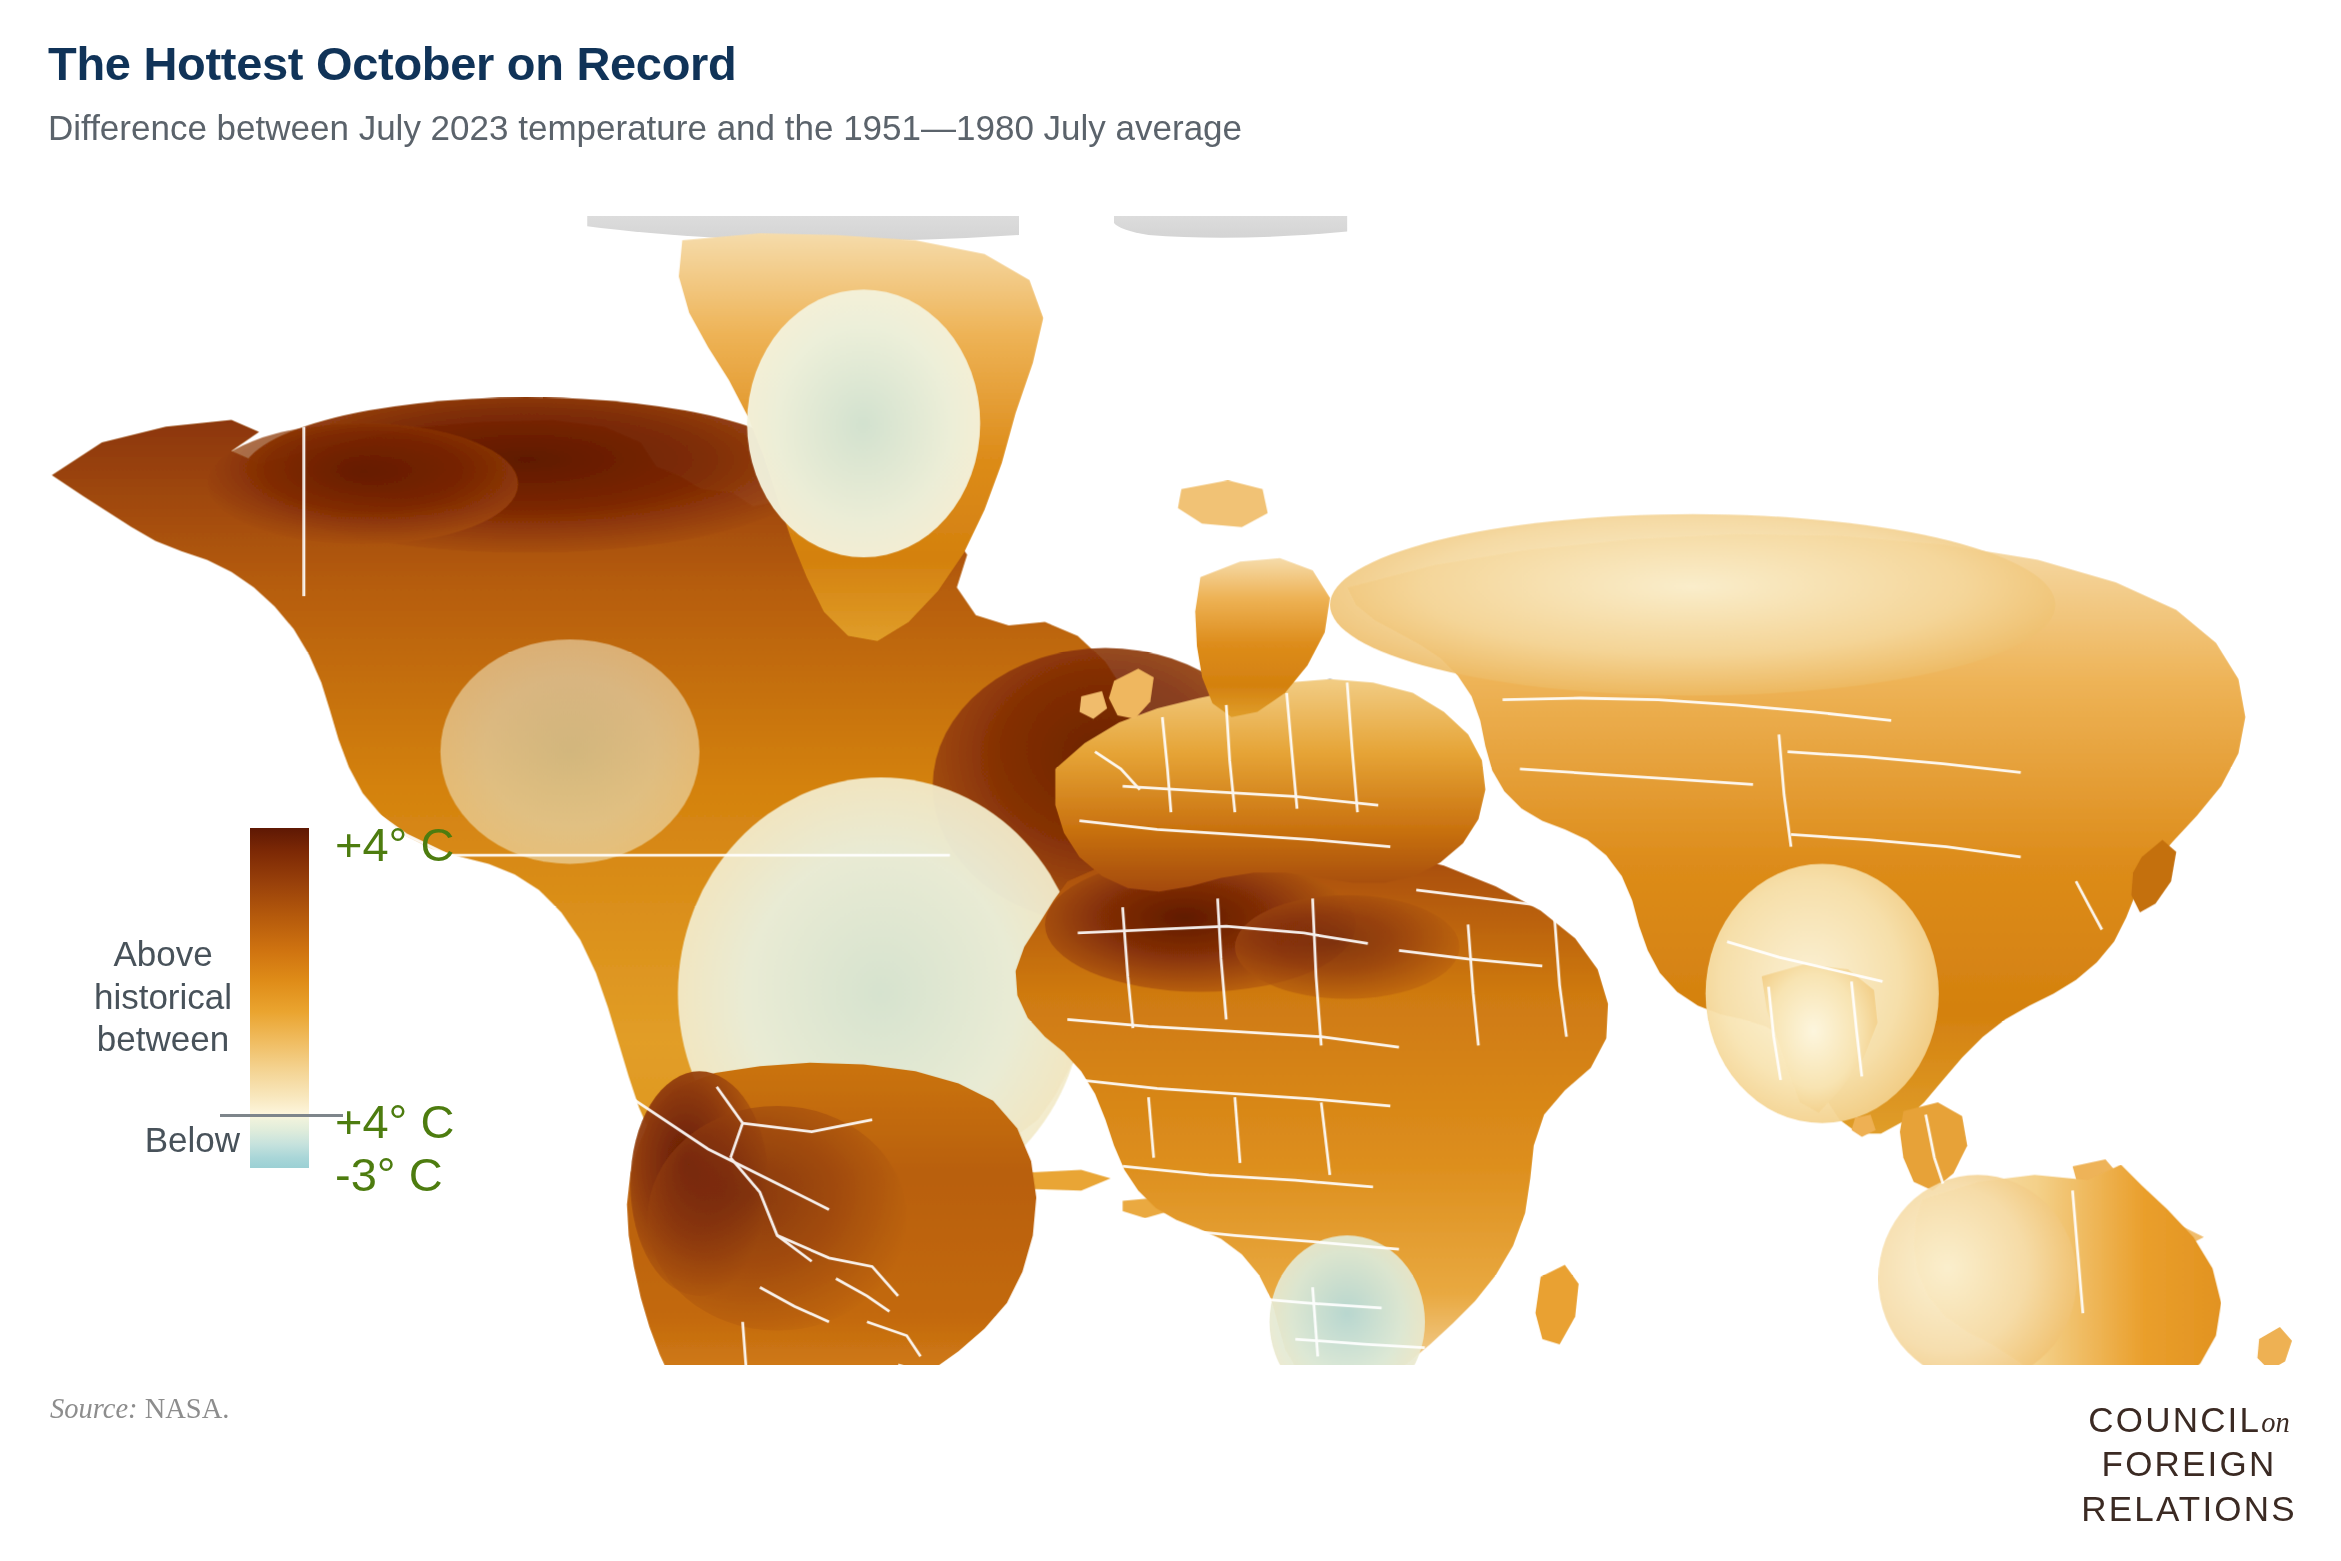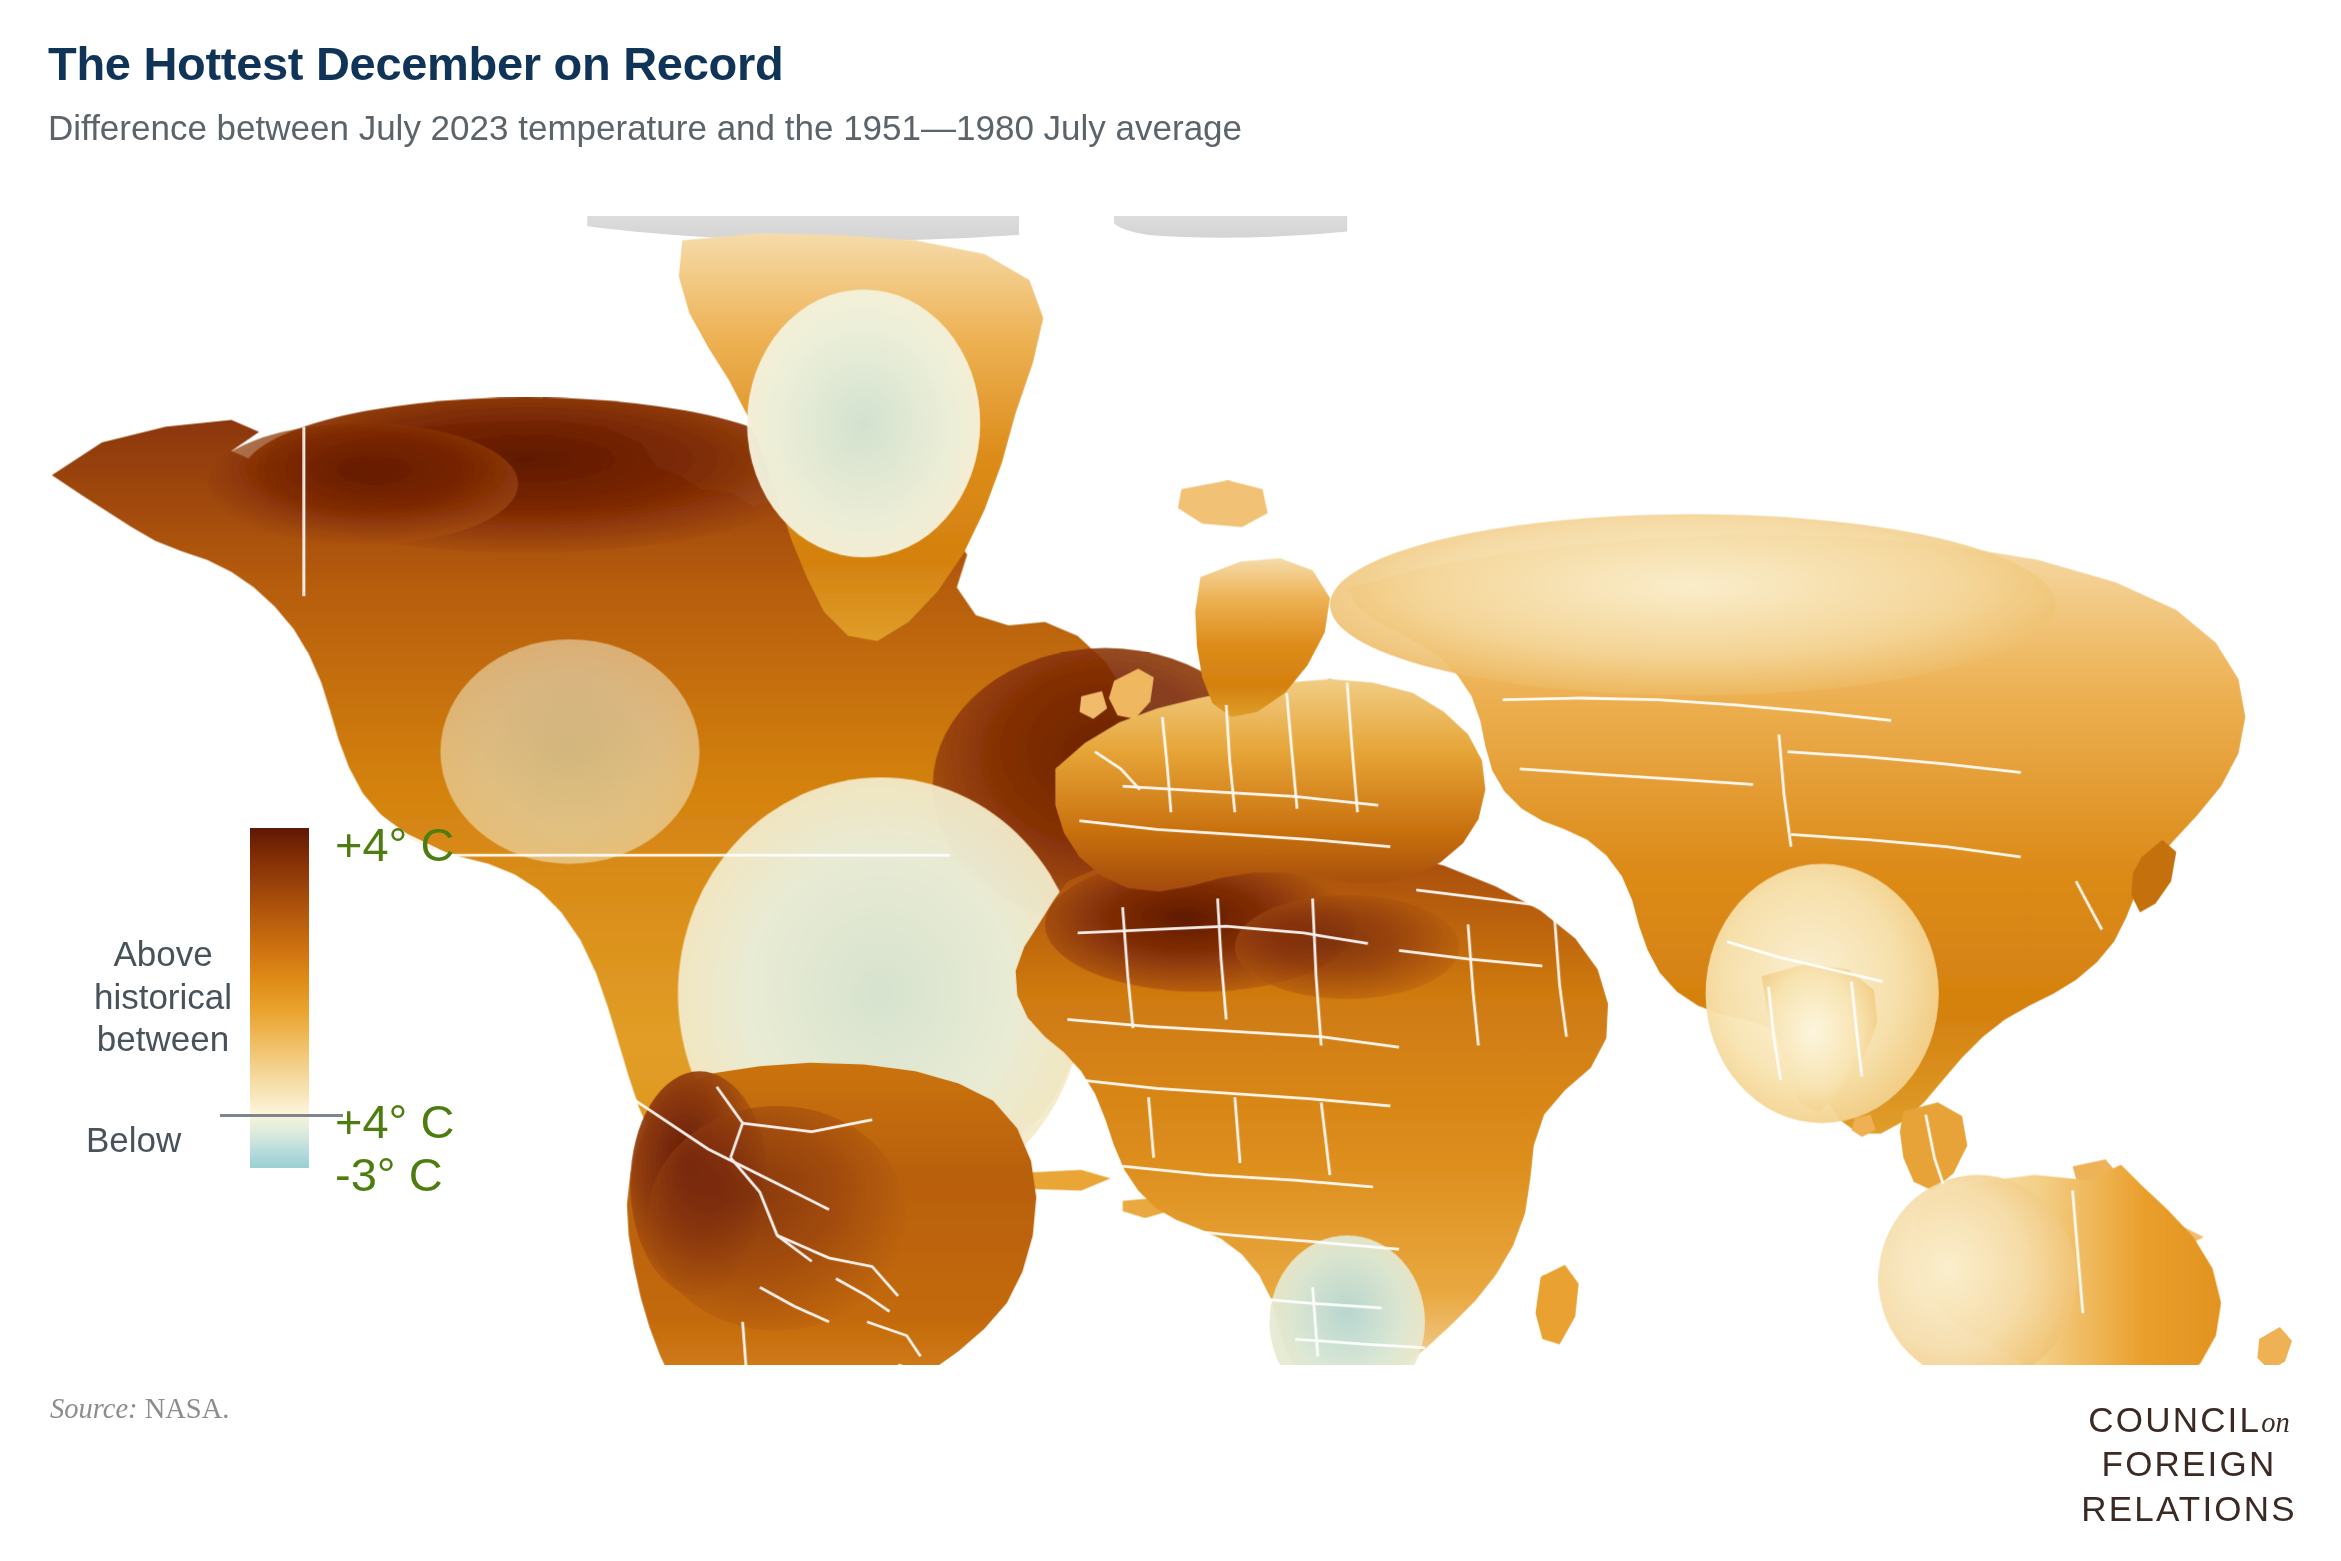--- a/index.html
+++ b/index.html
@@ -106,20 +106,21 @@
     color: #48525a;
     line-height: 1.22;
   }
   #legend-above-block span { display: block; }
 
   #legend-below-label {
     position: absolute;
     left: 0;
     top: 307px;
     width: 154px;
+    text-align: right;
     font-size: 35px;
     color: #48525a;
     line-height: 1.22;
   }
 
   
   #source-note {
     position: absolute;
     left: 50px;
     top: 1393px;
@@ -150,21 +151,21 @@
     font-style: italic;
     font-size: 28.5px;
     letter-spacing: 0;
     text-transform: lowercase;
   }
 </style>
 </head>
 <body>
 
 <div id="header">
-  <h1 id="chart-title">The Hottest December on Record</h1>
+  <h1 id="chart-title">The Hottest October on Record</h1>
   <p id="chart-subtitle">Difference between July 2023 temperature and the 1951—1980 July average</p>
 </div>
 
 <div id="map-area">
   <svg id="map-svg" viewBox="0 0 2712 1330" preserveAspectRatio="none">
     <defs>
 
       <radialGradient id="gHotArcticCA" cx="50%" cy="40%" r="70%">
         <stop offset="0%" stop-color="#5e1804"></stop>
         <stop offset="45%" stop-color="#7b2605"></stop>

